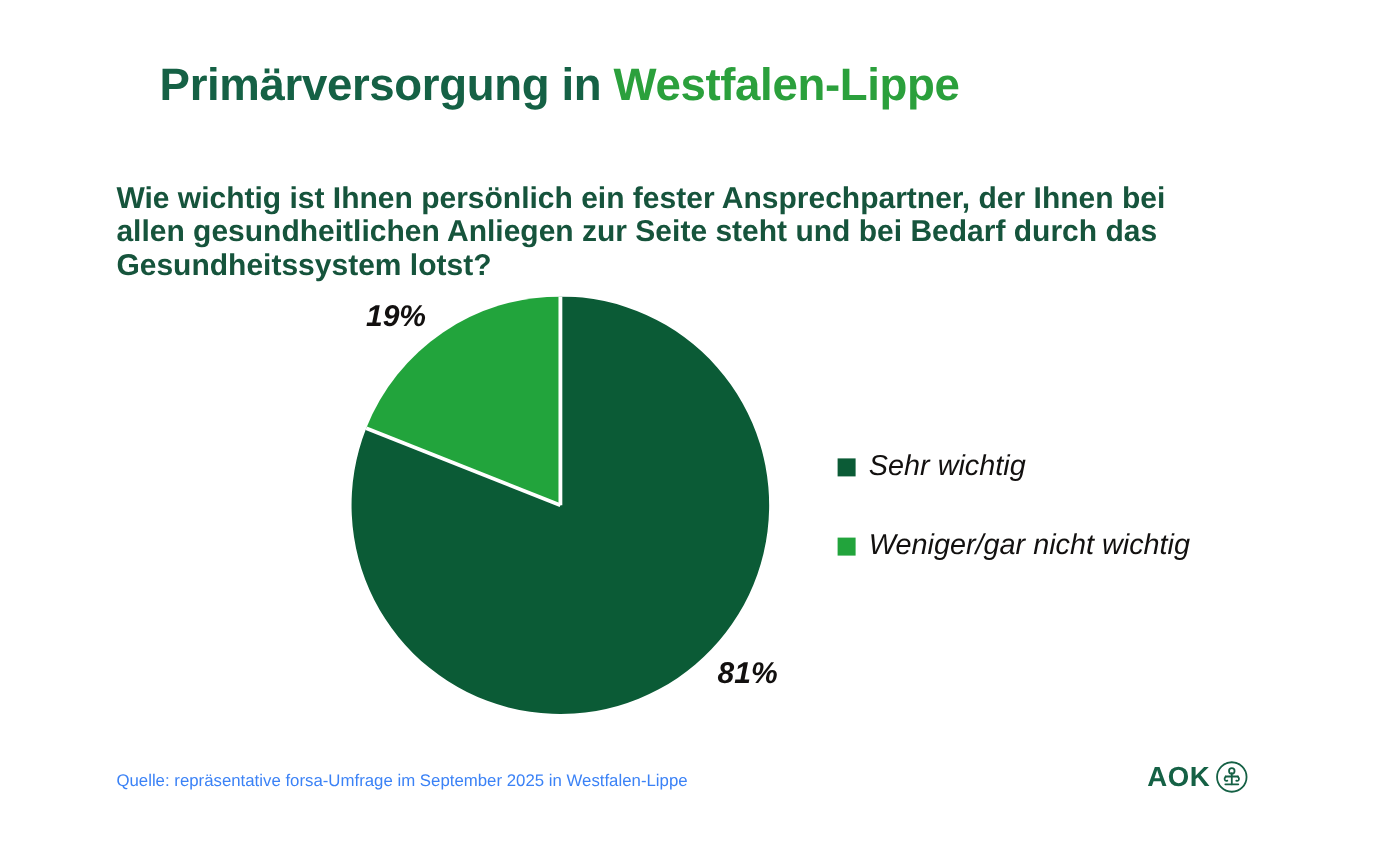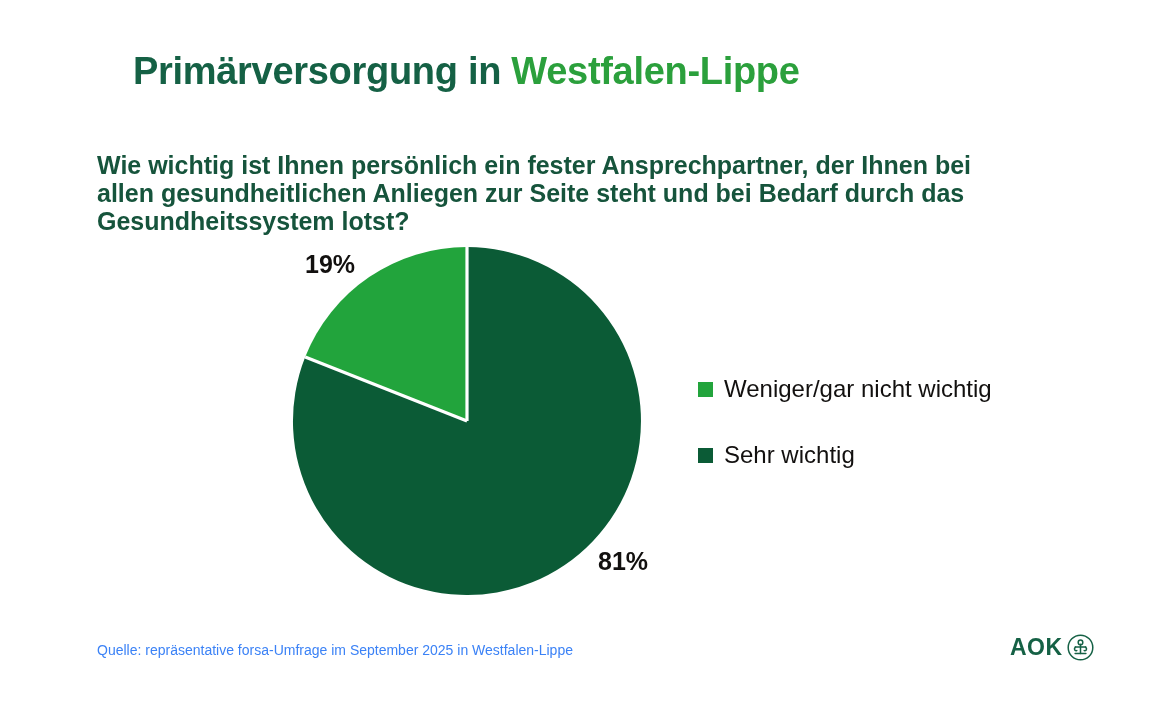--- a/index.html
+++ b/index.html
@@ -42,20 +42,21 @@
     margin-top: 29px;
   }
 
   
   #chart-area {
     position: absolute;
     left: 0;
     top: 0;
     width: 1152px;
     height: 516px;
+    font-style: italic;
   }
   #pie-svg {
     position: absolute;
     left: 287px;
     top: 247px;
     width: 360px;
     height: 348px;
   }
 
   .slice-label {
@@ -99,21 +100,21 @@
     position: absolute;
     left: 97px;
     top: 642px;
     font-size: 14px;
     color: #3b82f6;
     white-space: nowrap;
   }
 
   #logo {
     position: absolute;
-    left: 1010px;
+    left: 956px;
     top: 634px;
     display: flex;
     align-items: center;
     gap: 4px;
   }
   #logo-word {
     font-size: 23px;
     font-weight: bold;
     color: #156145;
     letter-spacing: 0.5px;
@@ -142,26 +143,26 @@
         <path d="M 180 174 L 180 0"></path>
         <path d="M 180 174 L 18.2 109.9"></path>
       </g>
   </svg>
 
   <div class="slice-label" id="label-small">19%</div>
   <div class="slice-label" id="label-large">81%</div>
 
   <div id="legend">
     <div class="legend-row">
+      <span class="legend-swatch" style="background:#0B5B36"></span>
+      <span class="legend-label">Sehr wichtig</span>
+    </div>
+    <div class="legend-row">
       <span class="legend-swatch" style="background:#22A43C"></span>
       <span class="legend-label">Weniger/gar nicht wichtig</span>
-    </div>
-    <div class="legend-row">
-      <span class="legend-swatch" style="background:#0B5B36"></span>
-      <span class="legend-label">Sehr wichtig</span>
     </div>
   </div>
 </div>
 
 <div id="source">Quelle: repräsentative forsa-Umfrage im September 2025 in Westfalen-Lippe</div>
 
 <div id="logo">
   <span id="logo-word">AOK</span>
   <svg id="logo-mark" width="27" height="27" viewBox="0 0 27 27">
     <circle cx="13.5" cy="13.5" r="12.3" fill="none" stroke="#156145" stroke-width="1.5"></circle>

